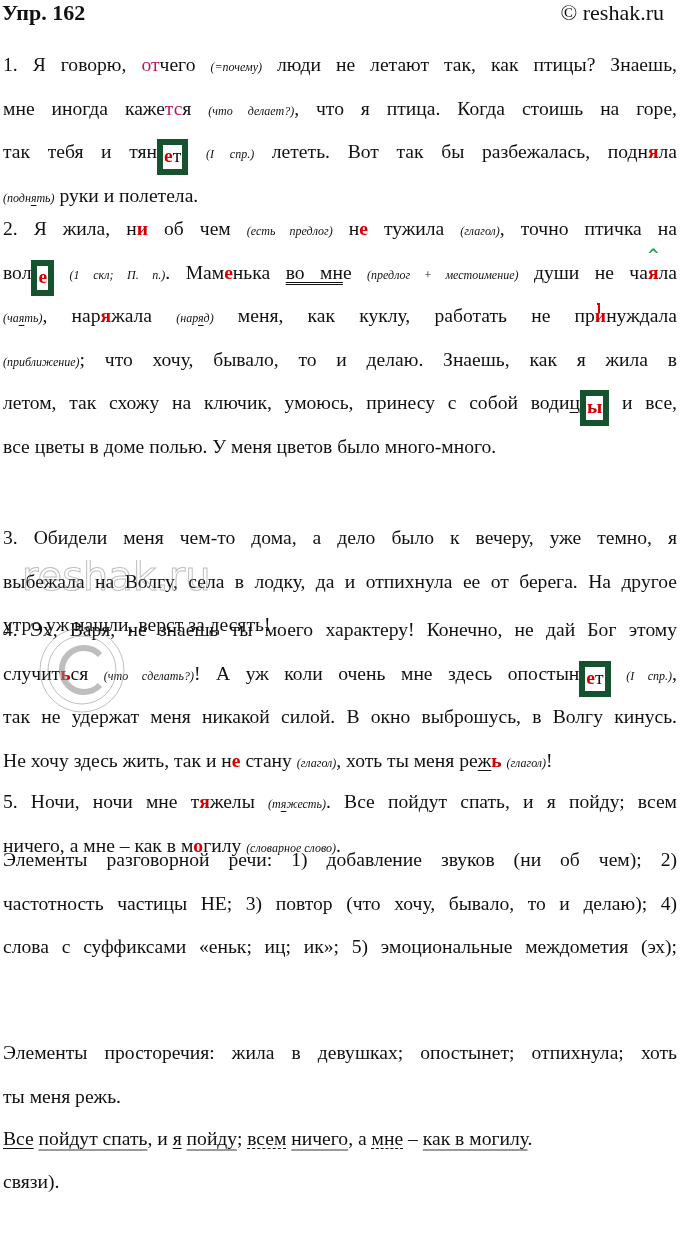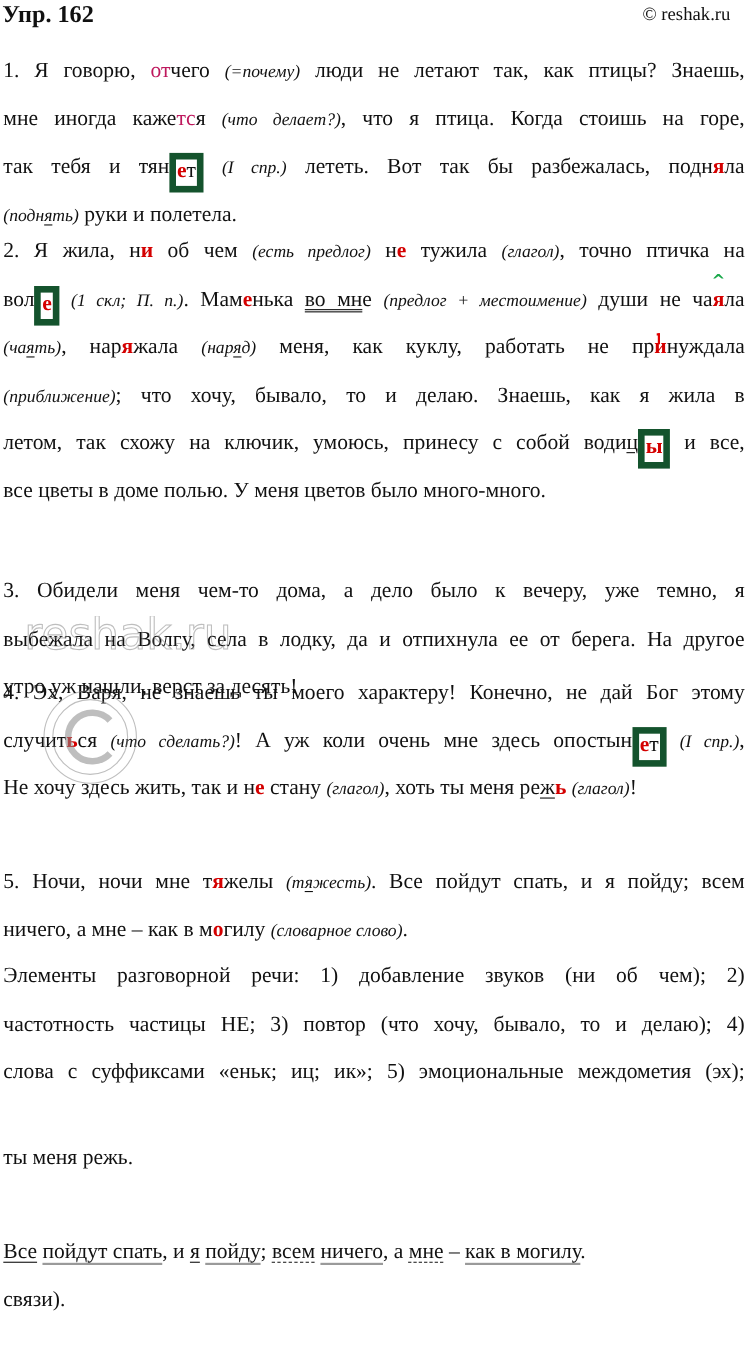--- a/index.html
+++ b/index.html
@@ -10,32 +10,32 @@
   }
   .header {
     position: absolute; left: 0; top: 0; width: 668px; height: 30px;
   }
   .ex-title {
     position: absolute; left: 2px; top: 0px;
     font-weight: bold; font-size: 22px; line-height: 26px;
   }
   .site {
     position: absolute; right: 4px; top: 0px;
-    font-size: 17px; line-height: 26px;
+    font-size: 22px; line-height: 26px;
   }
   .para {
     position: absolute; left: 3px; width: 674px;
     font-size: 19.6px; line-height: 43.5px;
   }
   .line {
     display: block; white-space: nowrap; text-align: justify;
     text-align-last: justify; height: 43.5px;
   }
   .line.last { text-align-last: left; }
-  .note { font-style: italic; font-size: 16px; }
+  .note { font-style: italic; font-size: 12px; }
   .r { color: #be185d; }
   .rb { color: #d40000; font-weight: bold; }
   .box {
     display: inline-block; border: 6px solid #14532d; padding: 0 1px;
     line-height: 22px; height: 24px; vertical-align: -4px;
   }
   .u1 { text-decoration: underline; text-decoration-thickness: 1px; text-underline-offset: 3px; }
   .u2 { text-decoration: underline double; text-decoration-thickness: 1px; text-underline-offset: 3px; }
   .ug { text-decoration: underline; text-decoration-color: #9a9a9a; text-decoration-thickness: 2px; text-underline-offset: 4px; }
   .ud { text-decoration: underline dashed; text-decoration-thickness: 1px; text-underline-offset: 3px; }
@@ -99,41 +99,43 @@
   <span class="line">3. Обидели меня чем-то дома, а дело было к вечеру, уже темно, я</span>
   <span class="line">выбежала на Волгу, села в лодку, да и отпихнула ее от берега. На другое</span>
   <span class="line last">утро уж нашли, верст за десять!</span>
 </div>
 
 <div class="para" style="top:608px;">
   <span class="line">4. Эх, Варя, не знаешь ты моего характеру! Конечно, не дай Бог этому</span>
   <span class="line">
     <span>случит</span><span class="rb">ь</span><span>ся </span><span class="note">(что сделать?)</span><span>! А уж коли очень мне здесь опостын</span><span class="box"><span class="rb">е</span><span>т</span></span><span> </span><span class="note">(I спр.)</span><span>,</span>
   </span>
+  <span class="line">так не удержат меня никакой силой. В окно выброшусь, в Волгу кинусь.</span>
   <span class="line last">
     <span>Не хочу здесь жить, так и н</span><span class="rb">е</span><span> стану </span><span class="note">(глагол)</span><span>, хоть ты меня ре</span><span class="u1">ж</span><span class="rb">ь</span><span> </span><span class="note">(глагол)</span><span>!</span>
   </span>
 </div>
 
 <div class="para" style="top:780px;">
   <span class="line">
     <span>5. Ночи, ночи мне т</span><span class="rb">я</span><span>желы </span><span class="note"><span>(т</span><span class="u1">я</span><span>жесть)</span></span><span>. Все пойдут спать, и я пойду; всем</span>
   </span>
   <span class="line last">
     <span>ничего, а мне – как в м</span><span class="rb">о</span><span>гилу </span><span class="note">(словарное слово)</span><span>.</span>
   </span>
 </div>
 
-<div class="para" style="top:866px;">
+<div class="para" style="top:838px;">
   <span class="line">Элементы разговорной речи: 1) добавление звуков (ни об чем); 2)</span>
   <span class="line">частотность частицы НЕ; 3) повтор (что хочу, бывало, то и делаю); 4)</span>
   <span class="line">слова с суффиксами «еньк; иц; ик»; 5) эмоциональные междометия (эх);</span>
 </div>
 
 <div class="para" style="top:1031px;">
+  <span class="line">Элементы просторечия: жила в девушках; опостынет; отпихнула; хоть</span>
   <span class="line last">ты меня режь.</span>
 </div>
 
 <div class="para" style="top:1117px;">
   <span class="line last">
     <span class="u1">Все</span><span> </span><span class="ug">пойдут спать</span><span>, и </span><span class="u1">я</span><span> </span><span class="ug">пойду</span><span>; </span><span class="ud">всем</span><span> </span><span class="ug">ничего</span><span>, а </span><span class="ud">мне</span><span> – </span><span class="ug">как в могилу</span><span>.</span>
   </span>
 </div>
 
 <div class="para" style="top:1160px;">

